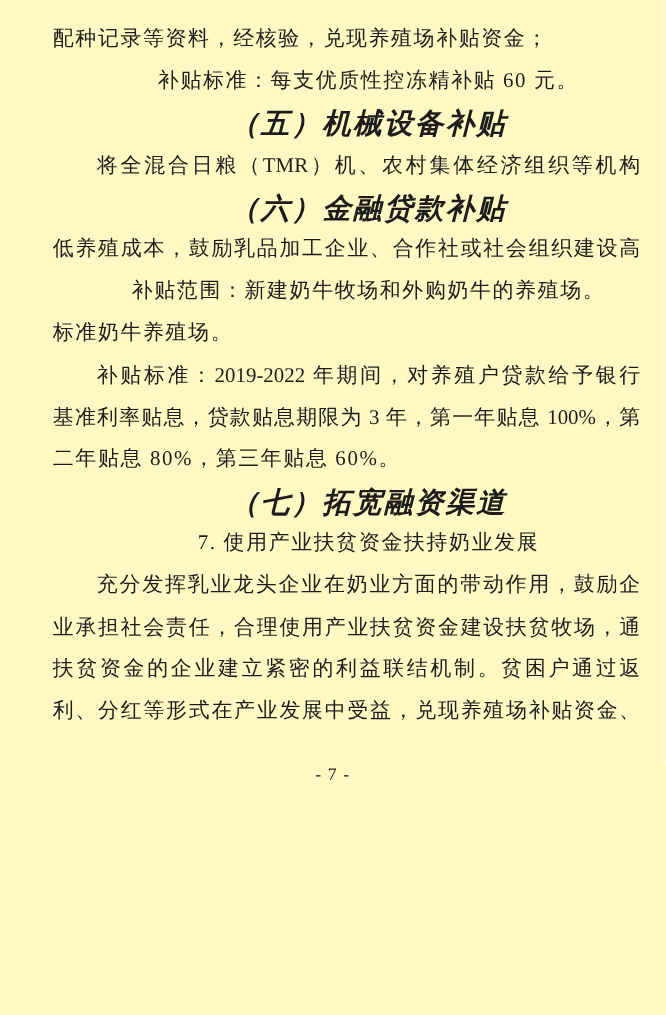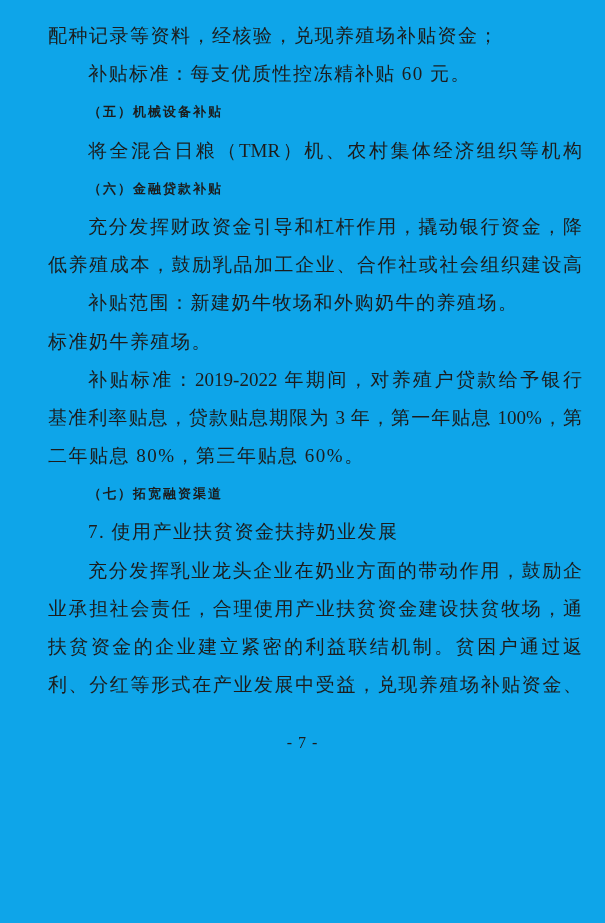--- a/index.html
+++ b/index.html
@@ -25,54 +25,55 @@
   .line {
     height: 38.2px;
     line-height: 38.2px;
     font-size: 19px;
     letter-spacing: 1.5px;
     white-space: nowrap;
     overflow: visible;
   }
   .line.indent {
     padding-left: 40px;
+    text-align: center;
   }
   .line.bold {
     font-weight: 700;
     font-family: "Liberation Sans", "DejaVu Sans", sans-serif;
     letter-spacing: 2px;
-    font-size: 13px;
+    font-size: 26px;
+    font-style: italic;
   }
   .line.justify {
     white-space: normal;
     letter-spacing: 0;
     text-align: justify;
     text-align-last: justify;
     text-justify: inter-character;
   }
   .page-number {
     margin-top: 20px;
     height: 38px;
     line-height: 38px;
     text-align: center;
     font-size: 16px;
     letter-spacing: 1px;
   }
 </style>
 </head>
 <body>
 
-<div class="page" style="background: #0ea5e9; color: rgb(28, 28, 28);">
+<div class="page" style="background: #fef9c3; color: rgb(28, 28, 28);">
   <div class="content" id="doc-body">
       <div class="line">配种记录等资料，经核验，兑现养殖场补贴资金；</div>
       <div class="line indent">补贴标准：每支优质性控冻精补贴 60 元。</div>
       <div class="line indent bold">（五）机械设备补贴</div>
       <div class="line indent justify">将全混合日粮（TMR）机、农村集体经济组织等机构</div>
       <div class="line indent bold">（六）金融贷款补贴</div>
-      <div class="line indent justify">充分发挥财政资金引导和杠杆作用，撬动银行资金，降</div>
       <div class="line justify">低养殖成本，鼓励乳品加工企业、合作社或社会组织建设高</div>
       <div class="line indent">补贴范围：新建奶牛牧场和外购奶牛的养殖场。</div>
       <div class="line">标准奶牛养殖场。</div>
       <div class="line indent justify">补贴标准：2019-2022 年期间，对养殖户贷款给予银行</div>
       <div class="line justify">基准利率贴息，贷款贴息期限为 3 年，第一年贴息 100%，第</div>
       <div class="line">二年贴息 80%，第三年贴息 60%。</div>
       <div class="line indent bold">（七）拓宽融资渠道</div>
       <div class="line indent">7. 使用产业扶贫资金扶持奶业发展</div>
       <div class="line indent justify">充分发挥乳业龙头企业在奶业方面的带动作用，鼓励企</div>
       <div class="line justify">业承担社会责任，合理使用产业扶贫资金建设扶贫牧场，通</div>

